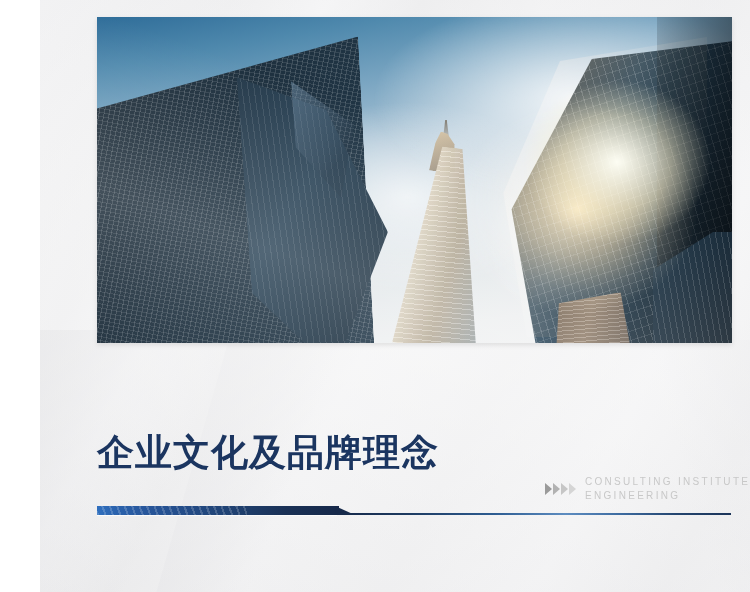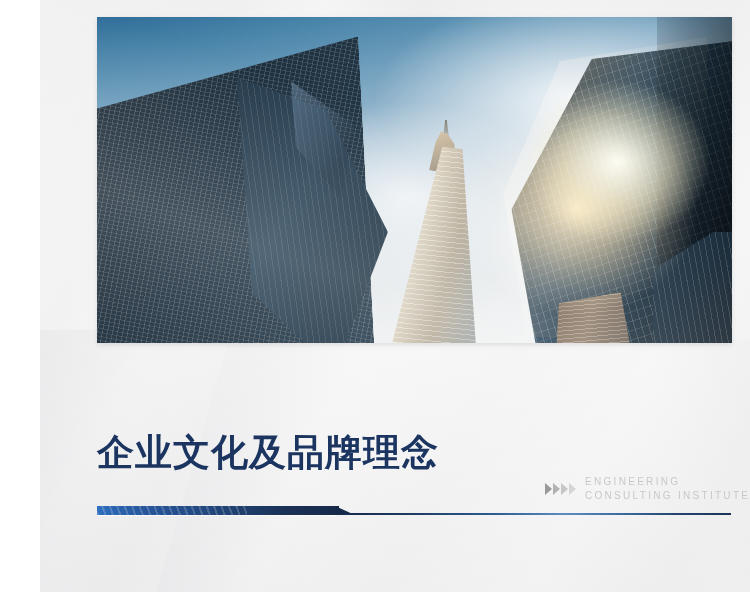--- a/index.html
+++ b/index.html
@@ -460,22 +460,22 @@
   <div class="title-cn">企业文化及品牌理念</div>
 
   <div class="brand">
     <div class="chevrons">
       <span class="chev c1"></span>
       <span class="chev c2"></span>
       <span class="chev c3"></span>
       <span class="chev c4"></span>
     </div>
     <div class="brand-text">
+      <div class="brand-line">CONSULTING INSTITUTE</div>
       <div class="brand-line">ENGINEERING</div>
-      <div class="brand-line">CONSULTING INSTITUTE</div>
     </div>
   </div>
 
   <div class="rule">
     <div class="rule-thin-left"></div>
     <div class="rule-thick"></div>
     <div class="rule-thick-sheen"></div>
     <div class="rule-wedge"></div>
     <div class="rule-thin"></div>
   </div>

